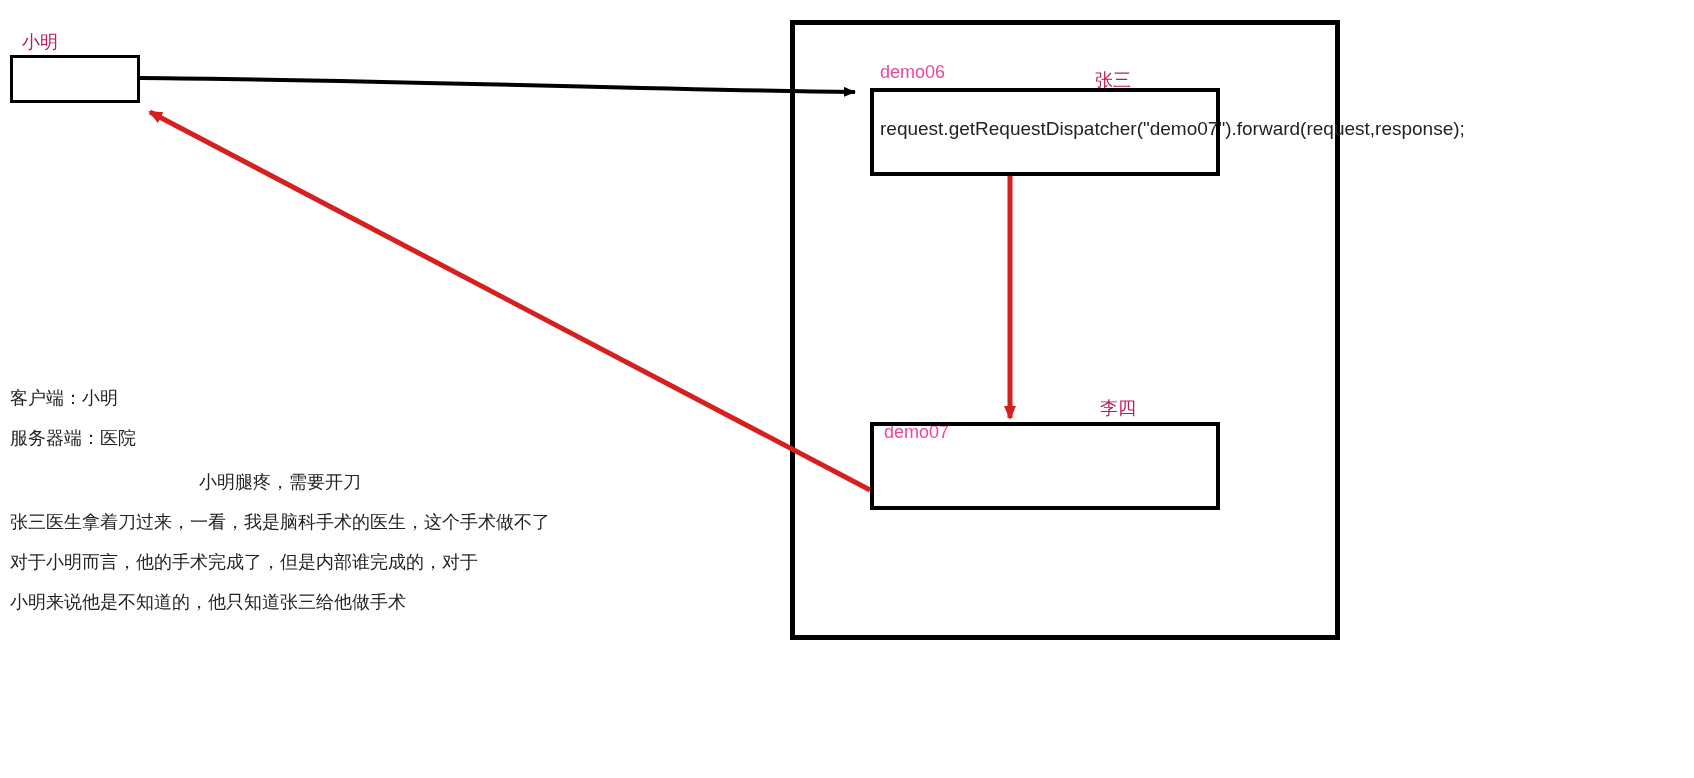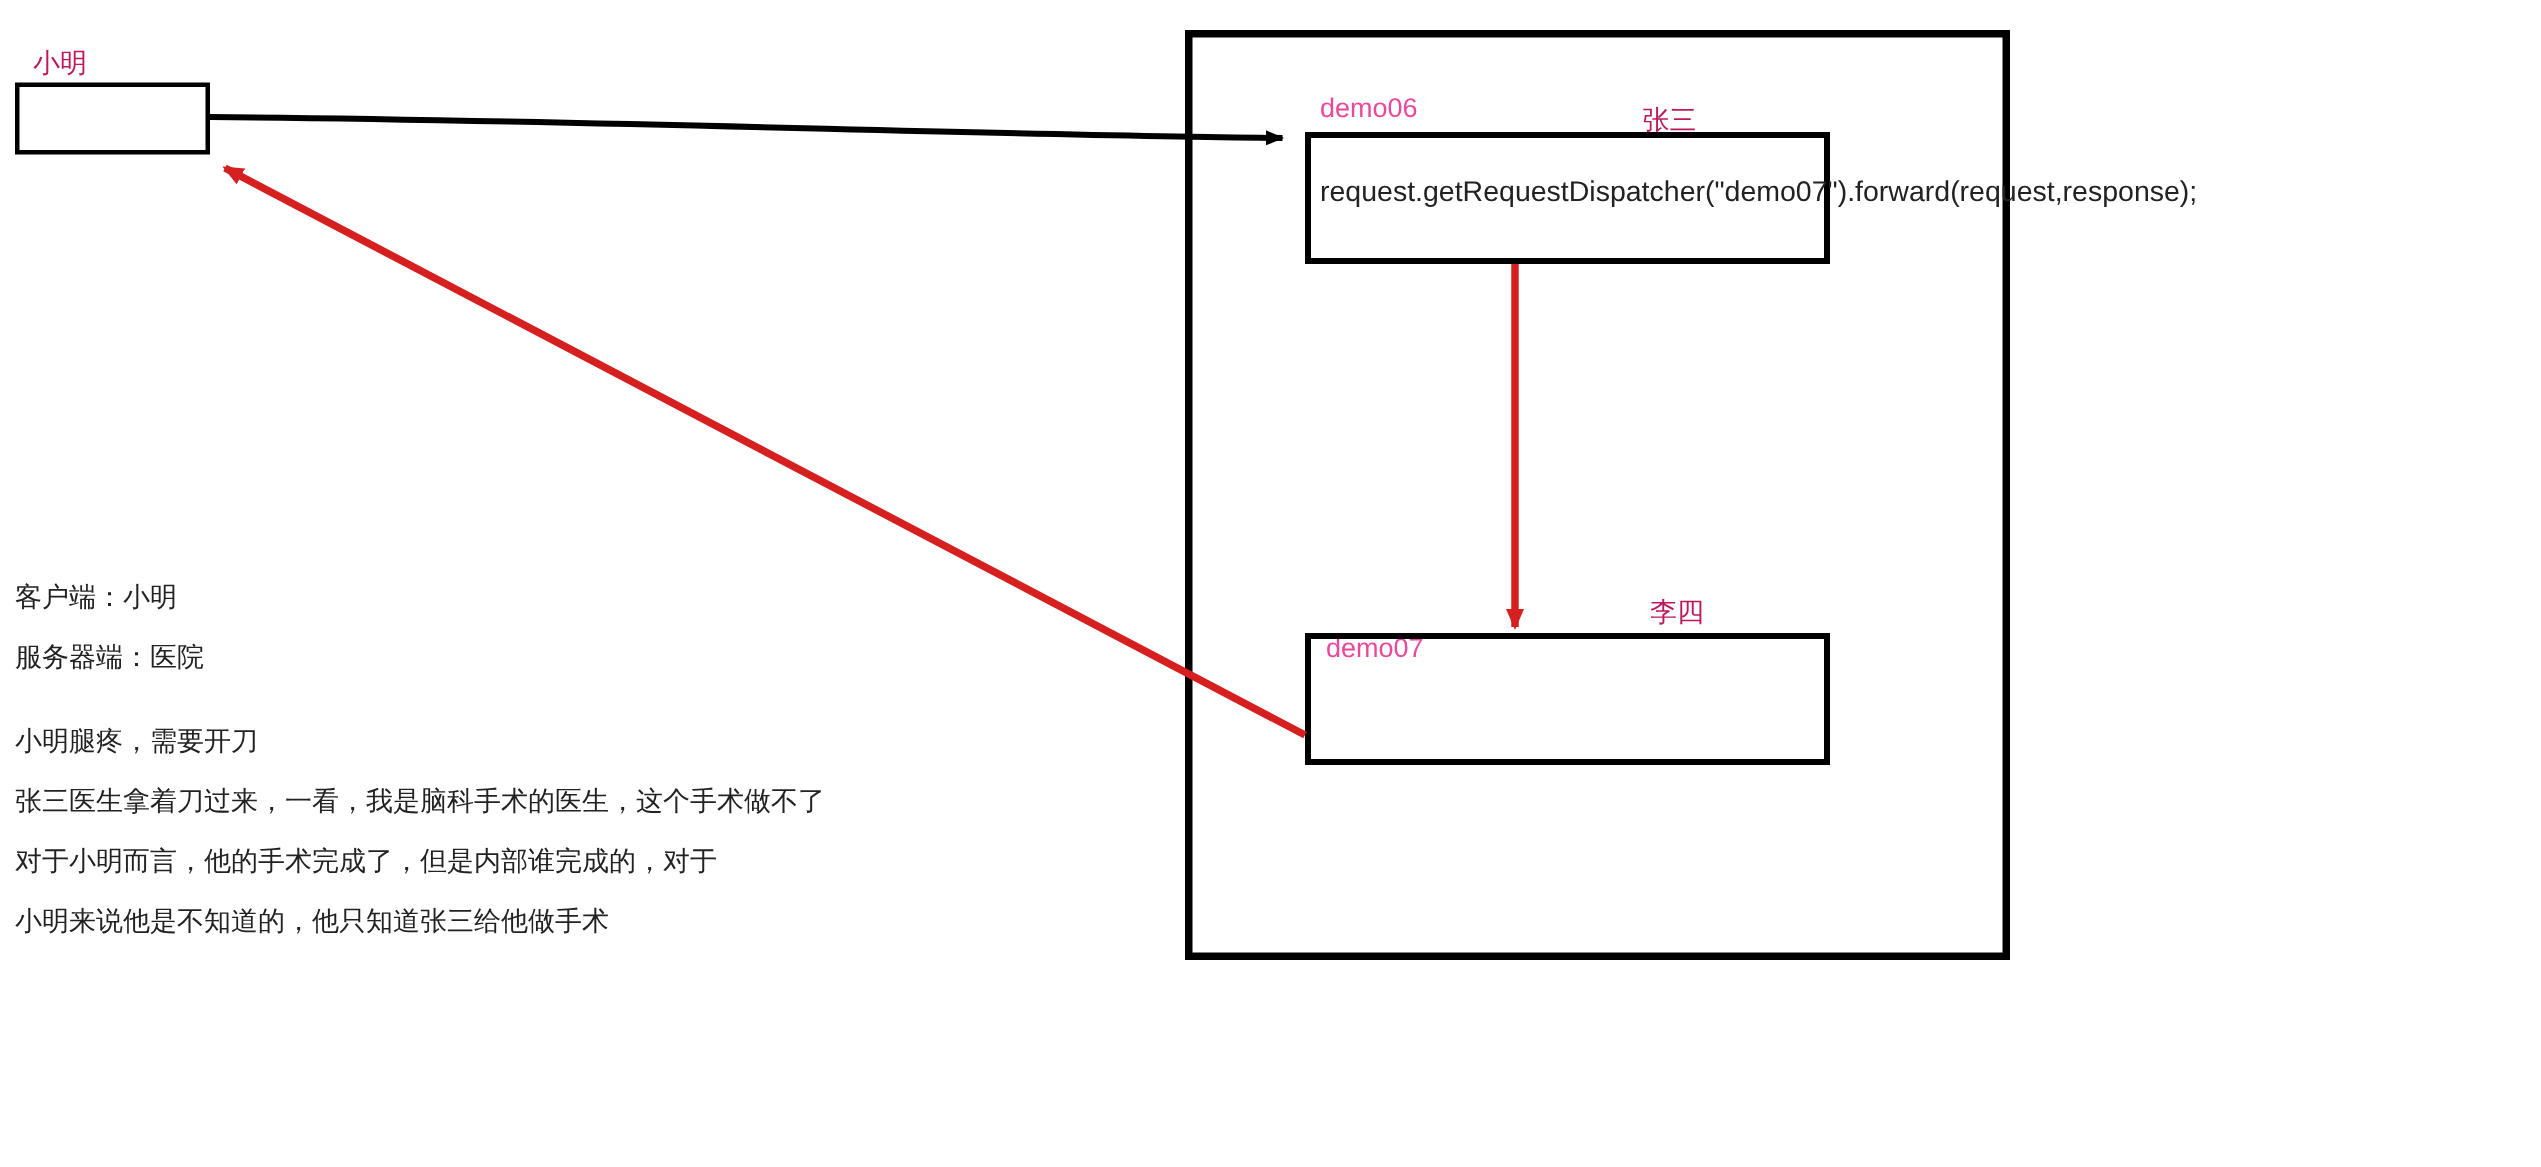--- a/index.html
+++ b/index.html
@@ -48,21 +48,22 @@
       left: 10px;
       top: 380px;
       font-size: 18px;
       color: #222;
       line-height: 2;
     }
     .notes p {
       margin-bottom: 4px;
     }
     .notes .gap {
-      margin-top: 20px;
+      margin-top: 8px;
+      text-align: center;
     }
     svg.arrows {
       position: absolute;
       left: 0;
       top: 0;
       width: 1694px;
       height: 778px;
       pointer-events: none;
     }
   </style>

